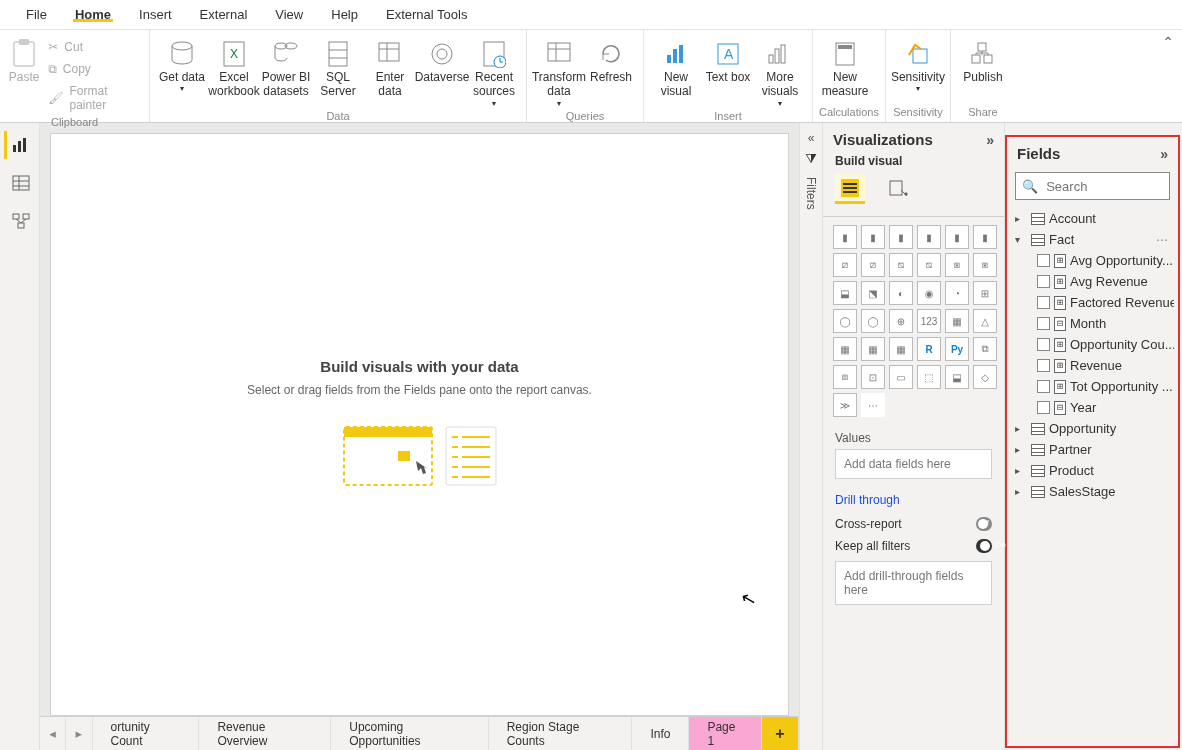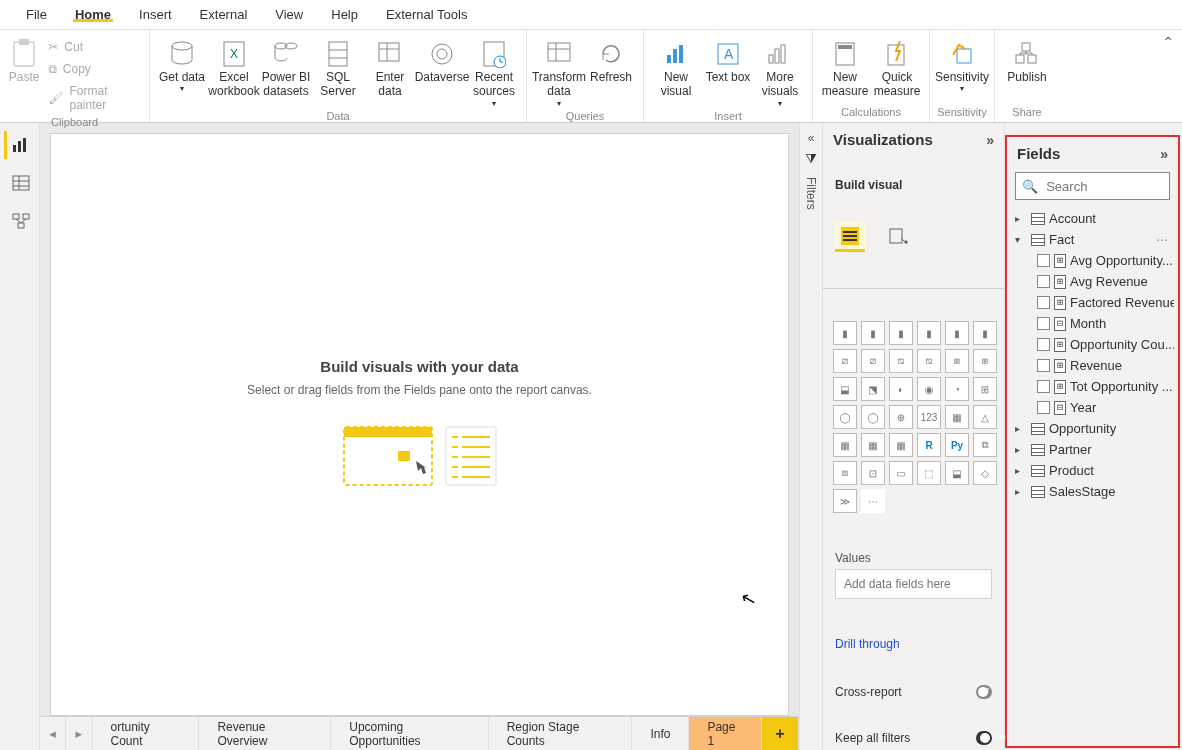--- a/index.html
+++ b/index.html
@@ -193,21 +193,21 @@
   }
   .page-tab {
     padding: 0 18px;
     display:flex;align-items:center;
     border-right: 1px solid #e1e1e1;
     background:#f3f2f1;
     font-size:12px;
     cursor:pointer;
   }
   .page-tab.active {
-    background: #fdba74;
+    background: #f9a8d4;
     font-weight:400;
   }
   .page-tab.add {
     width: 34px;
     background: #f2c811;
     justify-content:center;
     font-size:16px;
     font-weight:bold;
     color:#333;
   }
@@ -228,21 +228,20 @@
     color:#555;
     margin-top:10px;
   }
   
   .viz-pane {
     width: 182px;
     background: #f3f2f1;
     border-right:1px solid #e1e1e1;
     display:flex;
     flex-direction:column;
-    gap:24px;
   }
   .pane-header {
     display:flex;
     align-items:center;
     justify-content: space-between;
     padding: 8px 10px 6px 10px;
     font-weight:700;
     font-size:15px;
   }
   .pane-header .chev { font-size:14px; color:#555; cursor:pointer; }
@@ -545,29 +544,20 @@
   <div class="ribbon-group">
     <div class="ribbon-group-row">
       <div class="ribbon-btn-big">
           <div class="icon-slot">
             <svg width="22" height="26">
               <rect x="2" y="2" width="18" height="22" fill="none" stroke="#888"></rect>
               <rect x="4" y="4" width="14" height="4" fill="#888"></rect>
             </svg>
           </div>
           <span>New measure</span>
-        </div>
-      <div class="ribbon-btn-big">
-          <div class="icon-slot">
-            <svg width="26" height="26">
-              <rect x="4" y="4" width="16" height="20" fill="none" stroke="#888"></rect>
-              <path d="M16 0 l-4 10 h4 l-4 10" fill="none" stroke="#f2a100" stroke-width="2"></path>
-            </svg>
-          </div>
-          <span>Quick measure</span>
         </div>
     </div>
     <div class="ribbon-group-label">Calculations</div>
   </div>
 
   <div class="ribbon-group">
     <div class="ribbon-group-row">
       <div class="ribbon-btn-big">
           <div class="icon-slot">
             <svg width="26" height="26">

